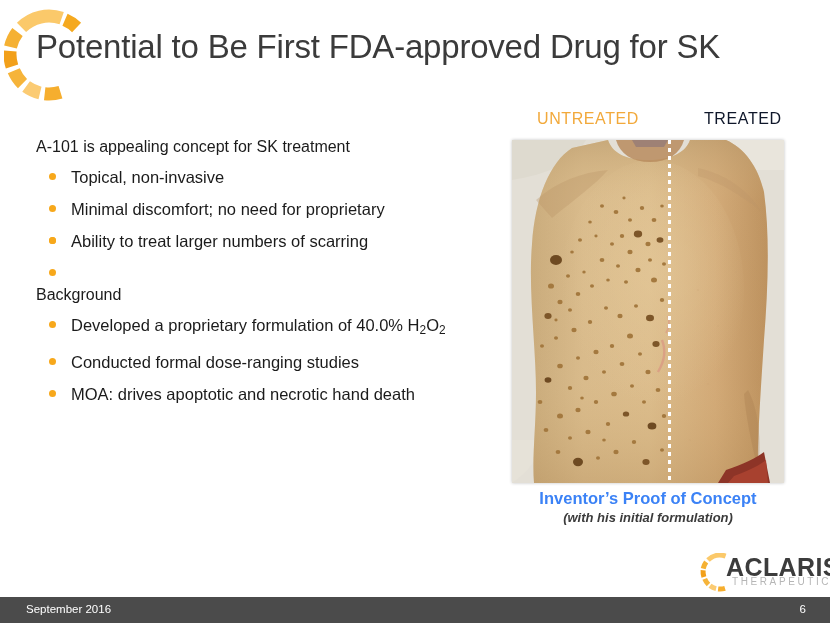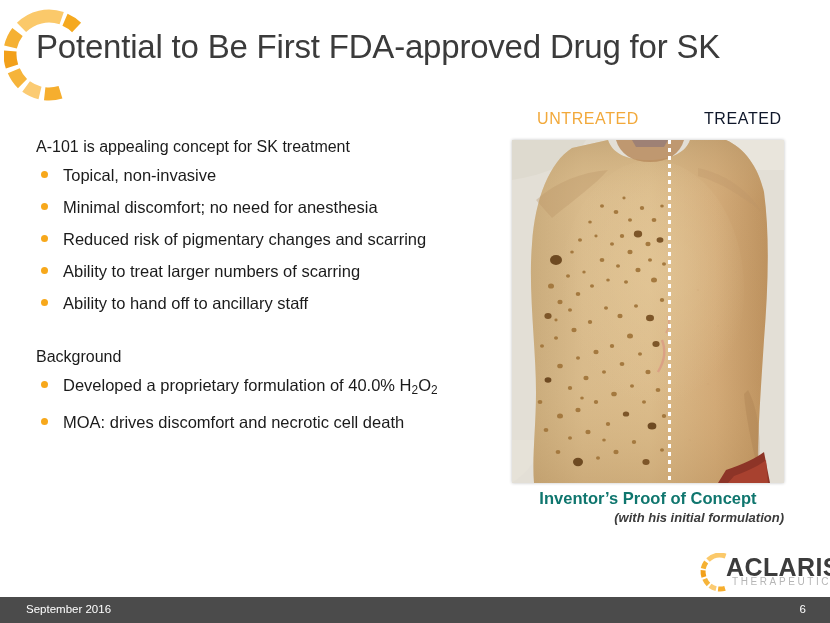--- a/index.html
+++ b/index.html
@@ -47,21 +47,21 @@
   }
   .lead-line {
     font-size: 16px;
     color: #1b1b1b;
     line-height: 22px;
     margin: 0 0 6px 0;
     white-space: nowrap;
   }
   .bullet-list {
     list-style: none;
-    margin: 0;
+    margin: 8px;
     padding: 0;
   }
   .bullet-item {
     position: relative;
     padding-left: 27px;
     margin: 0 0 10px 0;
     font-size: 16.5px;
     line-height: 22px;
     color: #1b1b1b;
     white-space: nowrap;
@@ -124,29 +124,29 @@
     margin-left: 20px;
   }
   #caption-main {
     position: absolute;
     left: 512px;
     top: 489px;
     width: 272px;
     text-align: center;
     font-size: 16.5px;
     font-weight: bold;
-    color: #0f766e;
+    color: #3b82f6;
     white-space: nowrap;
   }
   #caption-sub {
     position: absolute;
     left: 512px;
     top: 510px;
     width: 272px;
-    text-align: right;
+    text-align: center;
     font-size: 13px;
     font-weight: bold;
     font-style: italic;
     color: #3b3b3b;
     white-space: nowrap;
   }
 
   
   #corp-logo {
     position: absolute;
@@ -224,47 +224,49 @@
 
     <p class="lead-line">A-101 is appealing concept for SK treatment</p>
 
     <ul class="bullet-list">
       <li class="bullet-item">
         <span class="bullet-dot"></span>
         <span>Topical, non-invasive</span>
       </li>
       <li class="bullet-item">
         <span class="bullet-dot"></span>
-        <span>Minimal discomfort; no need for anesthesia</span>
+        <span>Minimal discomfort; no need for proprietary</span>
       </li>
       <li class="bullet-item">
         <span class="bullet-dot"></span>
-        <span>Reduced risk of pigmentary changes and scarring</span>
       </li>
       <li class="bullet-item">
         <span class="bullet-dot"></span>
         <span>Ability to treat larger numbers of scarring</span>
       </li>
       <li class="bullet-item">
         <span class="bullet-dot"></span>
-        <span>Ability to hand off to ancillary staff</span>
       </li>
     </ul>
 
     <div id="background-block">
       <p class="lead-line">Background</p>
 
       <ul class="bullet-list">
         <li class="bullet-item">
           <span class="bullet-dot"></span>
           <span><span>Developed a proprietary formulation of 40.0% H</span><span class="sub">2</span><span>O</span><span class="sub">2</span></span>
         </li>
         <li class="bullet-item">
           <span class="bullet-dot"></span>
-          <span>MOA:  drives discomfort and necrotic cell death</span>
+          <span>Conducted formal dose-ranging studies</span>
+        </li>
+        <li class="bullet-item">
+          <span class="bullet-dot"></span>
+          <span>MOA:  drives apoptotic and necrotic hand death</span>
         </li>
       </ul>
     </div>
   </div>
 
   <div class="photo-label" id="label-untreated">UNTREATED</div>
   <div class="photo-label" id="label-treated">TREATED</div>
 
   <div id="photo-panel">
     <div id="clinical-photo">

